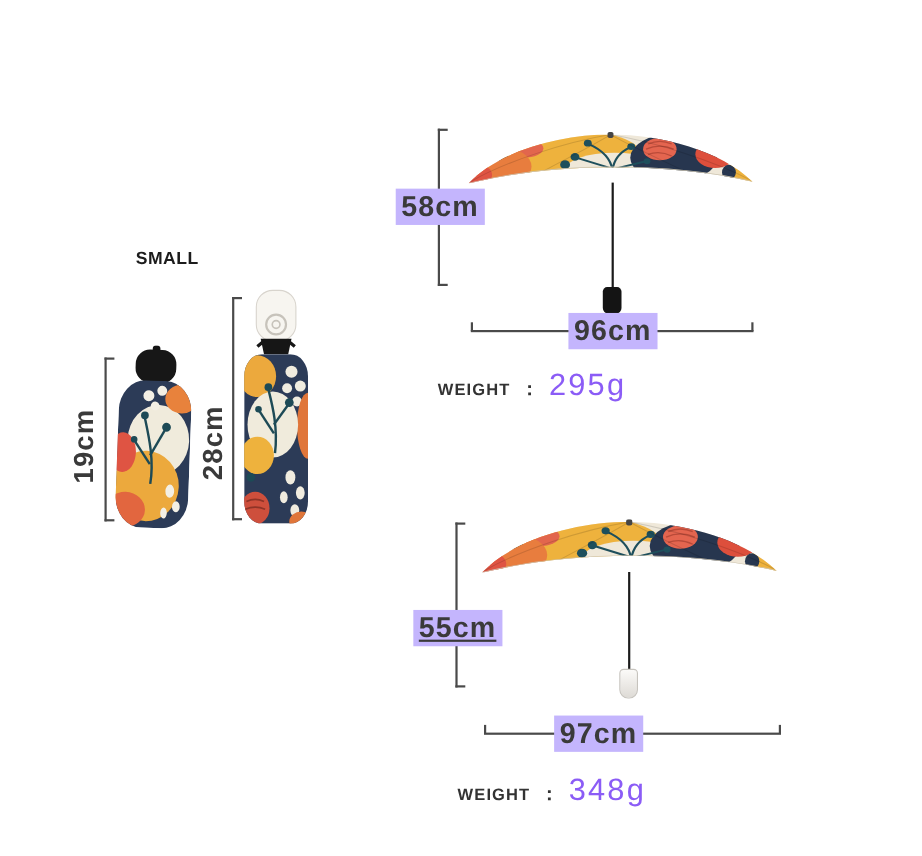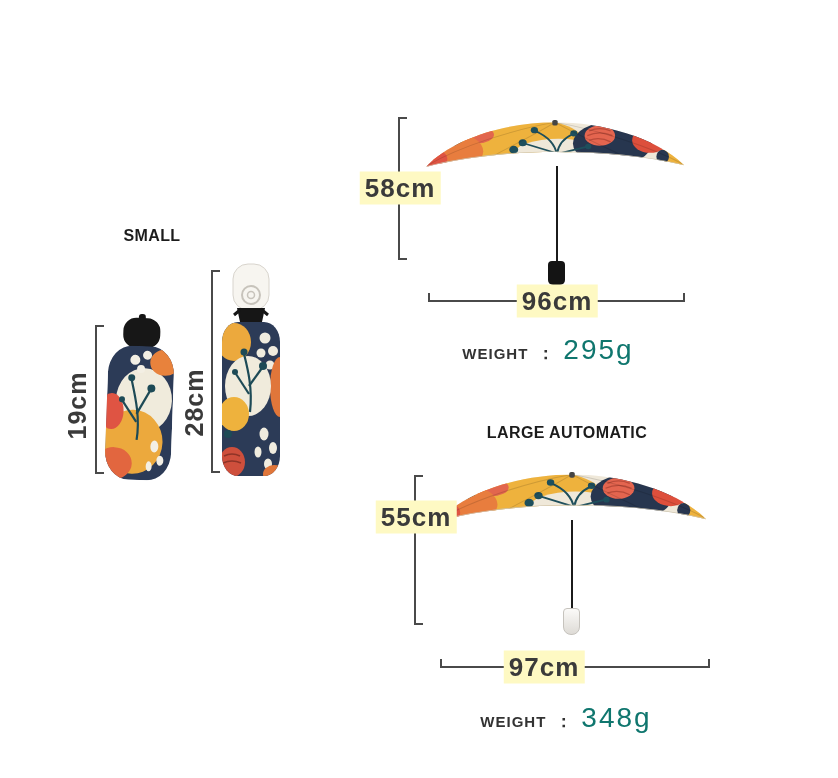--- a/index.html
+++ b/index.html
@@ -12,47 +12,47 @@
     position:absolute;font-size:16px;font-weight:bold;color:#1c1c1c;
     letter-spacing:.4px;text-align:center;white-space:nowrap;
   }
   
   .vline{position:absolute;width:2px;background:#4a4a4a;}
   .hline{position:absolute;height:2px;background:#4a4a4a;}
   .htick{position:absolute;width:9px;height:2px;background:#4a4a4a;}
   .vtick{position:absolute;width:2px;height:8px;background:#4a4a4a;}
   .dim-label{
     position:absolute;font-size:26px;font-weight:bold;color:#3a3a3a;
-    letter-spacing:1px;background:#fef9c3;padding:1px 5px;white-space:nowrap;
+    letter-spacing:1px;background:#c4b5fd;padding:1px 5px;white-space:nowrap;
     transform:translate(-50%,-50%);
   }
   .dim-label-v{
     position:absolute;font-size:25px;font-weight:bold;color:#3a3a3a;
     letter-spacing:1px;white-space:nowrap;width:80px;text-align:center;
     transform:rotate(-90deg);
   }
   
   .shaft{position:absolute;width:2px;background:#1b1b1b;}
   .handle-black{
     position:absolute;width:17px;height:24px;background:#141414;
     border-radius:4px 4px 5px 5px;
   }
   .handle-white{
     position:absolute;width:17px;height:27px;
     background:linear-gradient(180deg,#fbfaf8,#dedbd6);
     border:1px solid #c6c3bd;border-radius:4px 4px 8px 8px;box-sizing:border-box;
   }
   
   .weight-row{
-    position:absolute;display:flex;align-items:baseline;justify-content:center;
+    position:absolute;display:flex;align-items:baseline;
     width:300px;white-space:nowrap;
   }
   .weight-label{font-size:15px;font-weight:bold;color:#333;letter-spacing:1px;}
   .weight-sep{font-size:17px;font-weight:bold;color:#333;margin:0 9px;}
-  .weight-value{font-size:28px;font-weight:400;color:#0f766e;letter-spacing:2px;}
+  .weight-value{font-size:28px;font-weight:400;color:#8b5cf6;letter-spacing:2px;}
   svg{display:block;}
 </style>
 </head>
 <body>
 
 <div class="stage">
 
   <svg width="0" height="0" aria-hidden="true">
     <defs>
       <clipPath id="canopy-clip">
@@ -223,33 +223,32 @@
     <div class="vtick" style="left:683px;top:293px;"></div>
     <div class="dim-label" style="left:557px;top:301px;text-align:center;">96cm</div>
   </div>
 
   <div class="weight-row" style="left:398px;top:334px;">
     <span class="weight-label">WEIGHT</span>
     <span class="weight-sep">：</span>
     <span class="weight-value">295g</span>
   </div>
 
-  <div class="section-title" style="left:417px;top:424px;width:300px;">LARGE AUTOMATIC</div>
 
   <svg class="abs" style="left:436px;top:472px;" width="272" height="52" viewBox="0 0 292 64" preserveAspectRatio="none">
     <use href="#canopy-art" xlink:href="#canopy-art"></use>
   </svg>
   <div class="shaft" style="left:571px;top:520px;height:90px;"></div>
   <div class="handle-white" style="left:563px;top:608px;"></div>
 
   <div>
     <div class="vline" style="left:414px;top:475px;height:150px;"></div>
     <div class="htick" style="left:414px;top:475px;"></div>
     <div class="htick" style="left:414px;top:623px;"></div>
-    <div class="dim-label" style="left:416px;top:517px;">55cm</div>
+    <div class="dim-label" style="left:416px;top:571px;text-decoration:underline;">55cm</div>
   </div>
 
   <div>
     <div class="hline" style="left:440px;top:666px;width:270px;"></div>
     <div class="vtick" style="left:440px;top:659px;"></div>
     <div class="vtick" style="left:708px;top:659px;"></div>
     <div class="dim-label" style="left:544px;top:667px;">97cm</div>
   </div>
 
   <div class="weight-row" style="left:416px;top:702px;">

